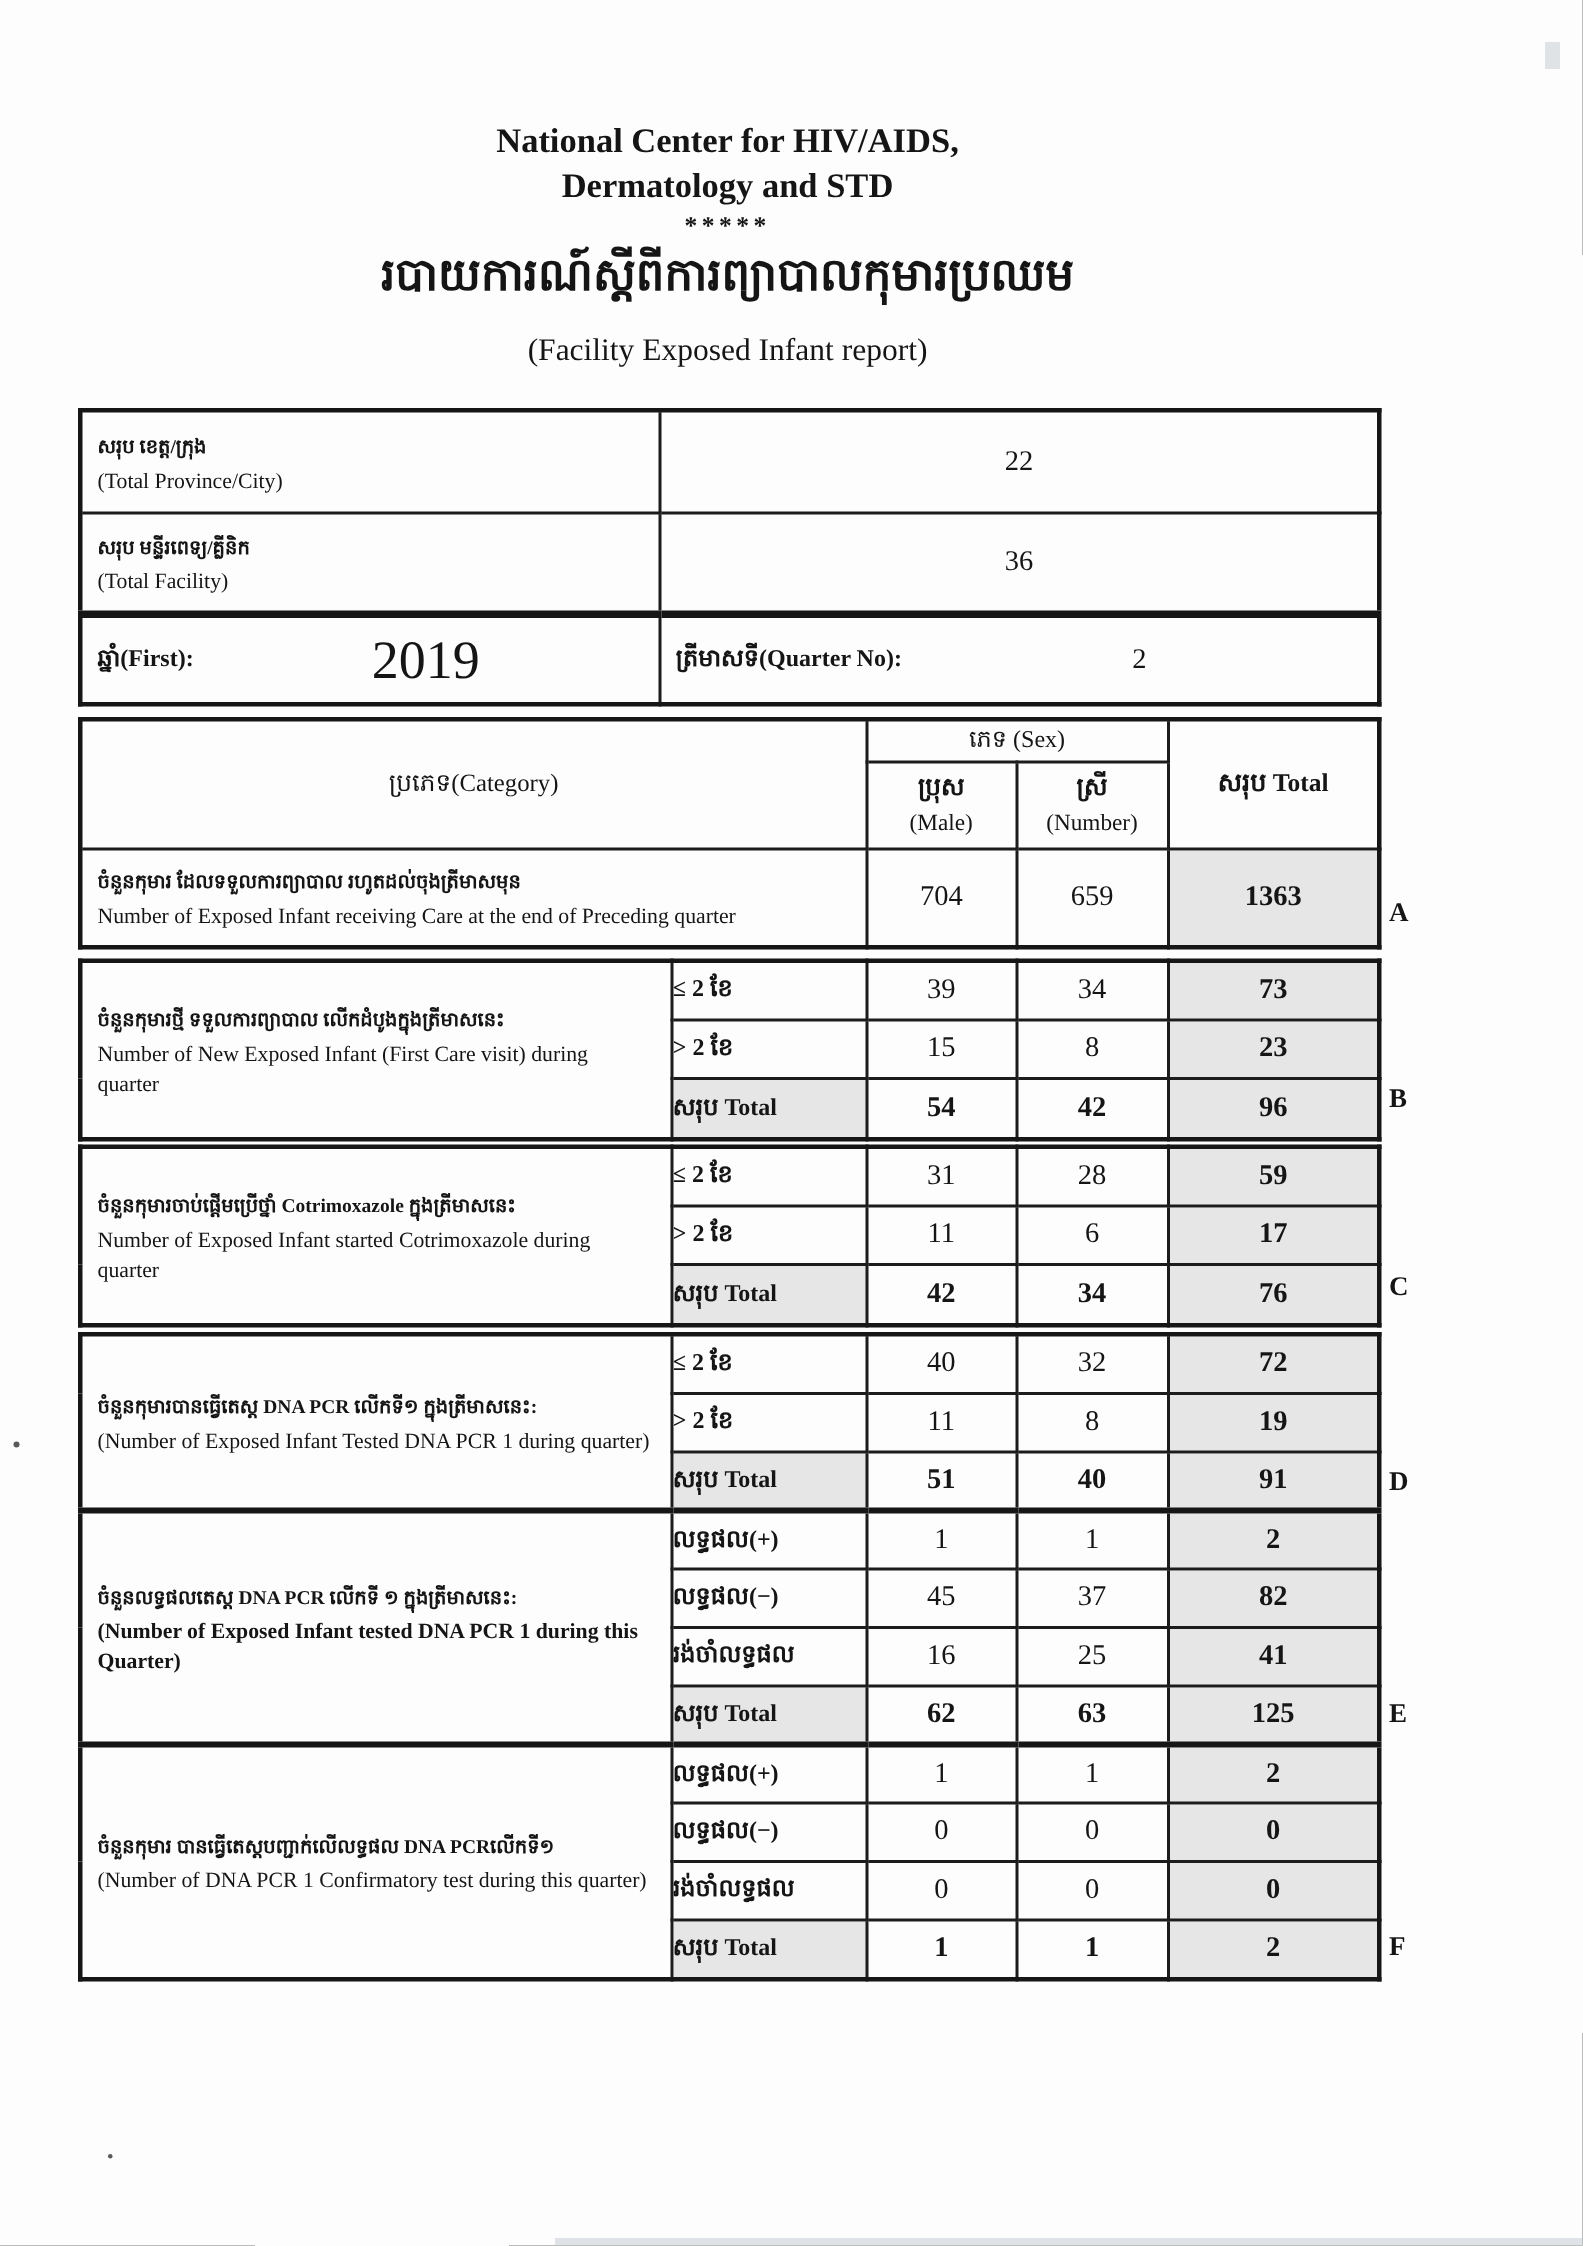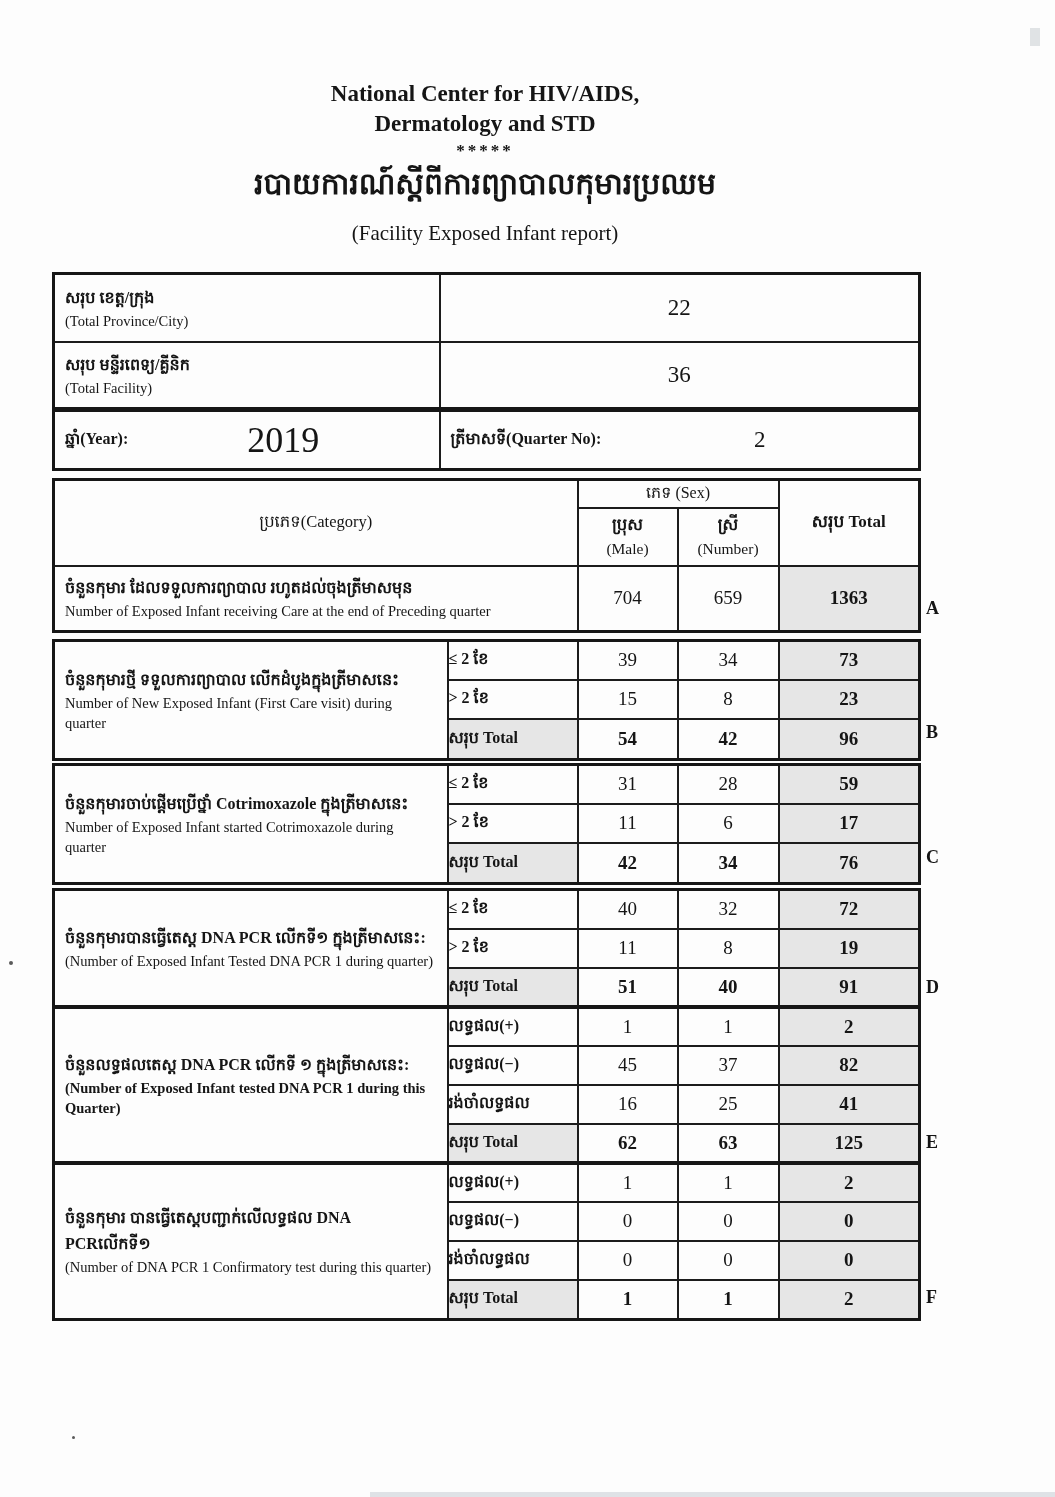--- a/index.html
+++ b/index.html
@@ -14,24 +14,24 @@
   .stars { font-size:17px; letter-spacing:3px; font-weight:bold; }
   .kh-title { font-weight:bold; font-size:30px; line-height:44px; }
   .en-title { font-size:21px; }
 
   
   table.sheet { position:absolute; border-collapse:collapse; table-layout:fixed; }
   table.sheet td { border:2px solid #1c1c1c; padding:0; vertical-align:middle; overflow:hidden; }
   table.sheet { border:3px solid #161616; }
 
   .lbl-cell { padding:4px 10px !important; }
-  .kh-lab { font-weight:bold; font-size:16px; line-height:26px; }
+  .kh-lab { font-weight:bold; font-size:13px; line-height:26px; }
   .en-lab { font-size:14.5px; line-height:20px; }
 
-  .big-val { text-align:center; font-size:23px; }
+  .big-val { text-align:center; font-size:19px; }
   .year-val { font-size:36px; }
 
   .flex-row { display:flex; align-items:center; width:100%; }
   .flex-row .lab { flex:0 0 auto; padding-left:10px; }
   .flex-row .val { flex:1 1 auto; text-align:center; }
   .kh-inline { font-weight:bold; font-size:16px; }
 
   .thick-top td { border-top:5px solid #161616 !important; }
 
   .cat-hd { text-align:center; font-size:16.5px; }
@@ -81,21 +81,21 @@
     <tr style="height:68px;">
       <td class="lbl-cell">
         <div class="kh-lab">សរុប មន្ទីរពេទ្យ/គ្លីនិក</div>
         <div class="en-lab">(Total Facility)</div>
       </td>
       <td class="big-val">36</td>
     </tr>
     <tr style="height:60px;" class="thick-top">
       <td>
         <div class="flex-row">
-          <span class="lab kh-inline">ឆ្នាំ(Year):</span>
+          <span class="lab kh-inline">ឆ្នាំ(First):</span>
           <span class="val year-val">2019</span>
         </div>
       </td>
       <td>
         <div class="flex-row">
           <span class="lab kh-inline">ត្រីមាសទី(Quarter No):</span>
           <span class="val big-val">2</span>
         </div>
       </td>
     </tr>

